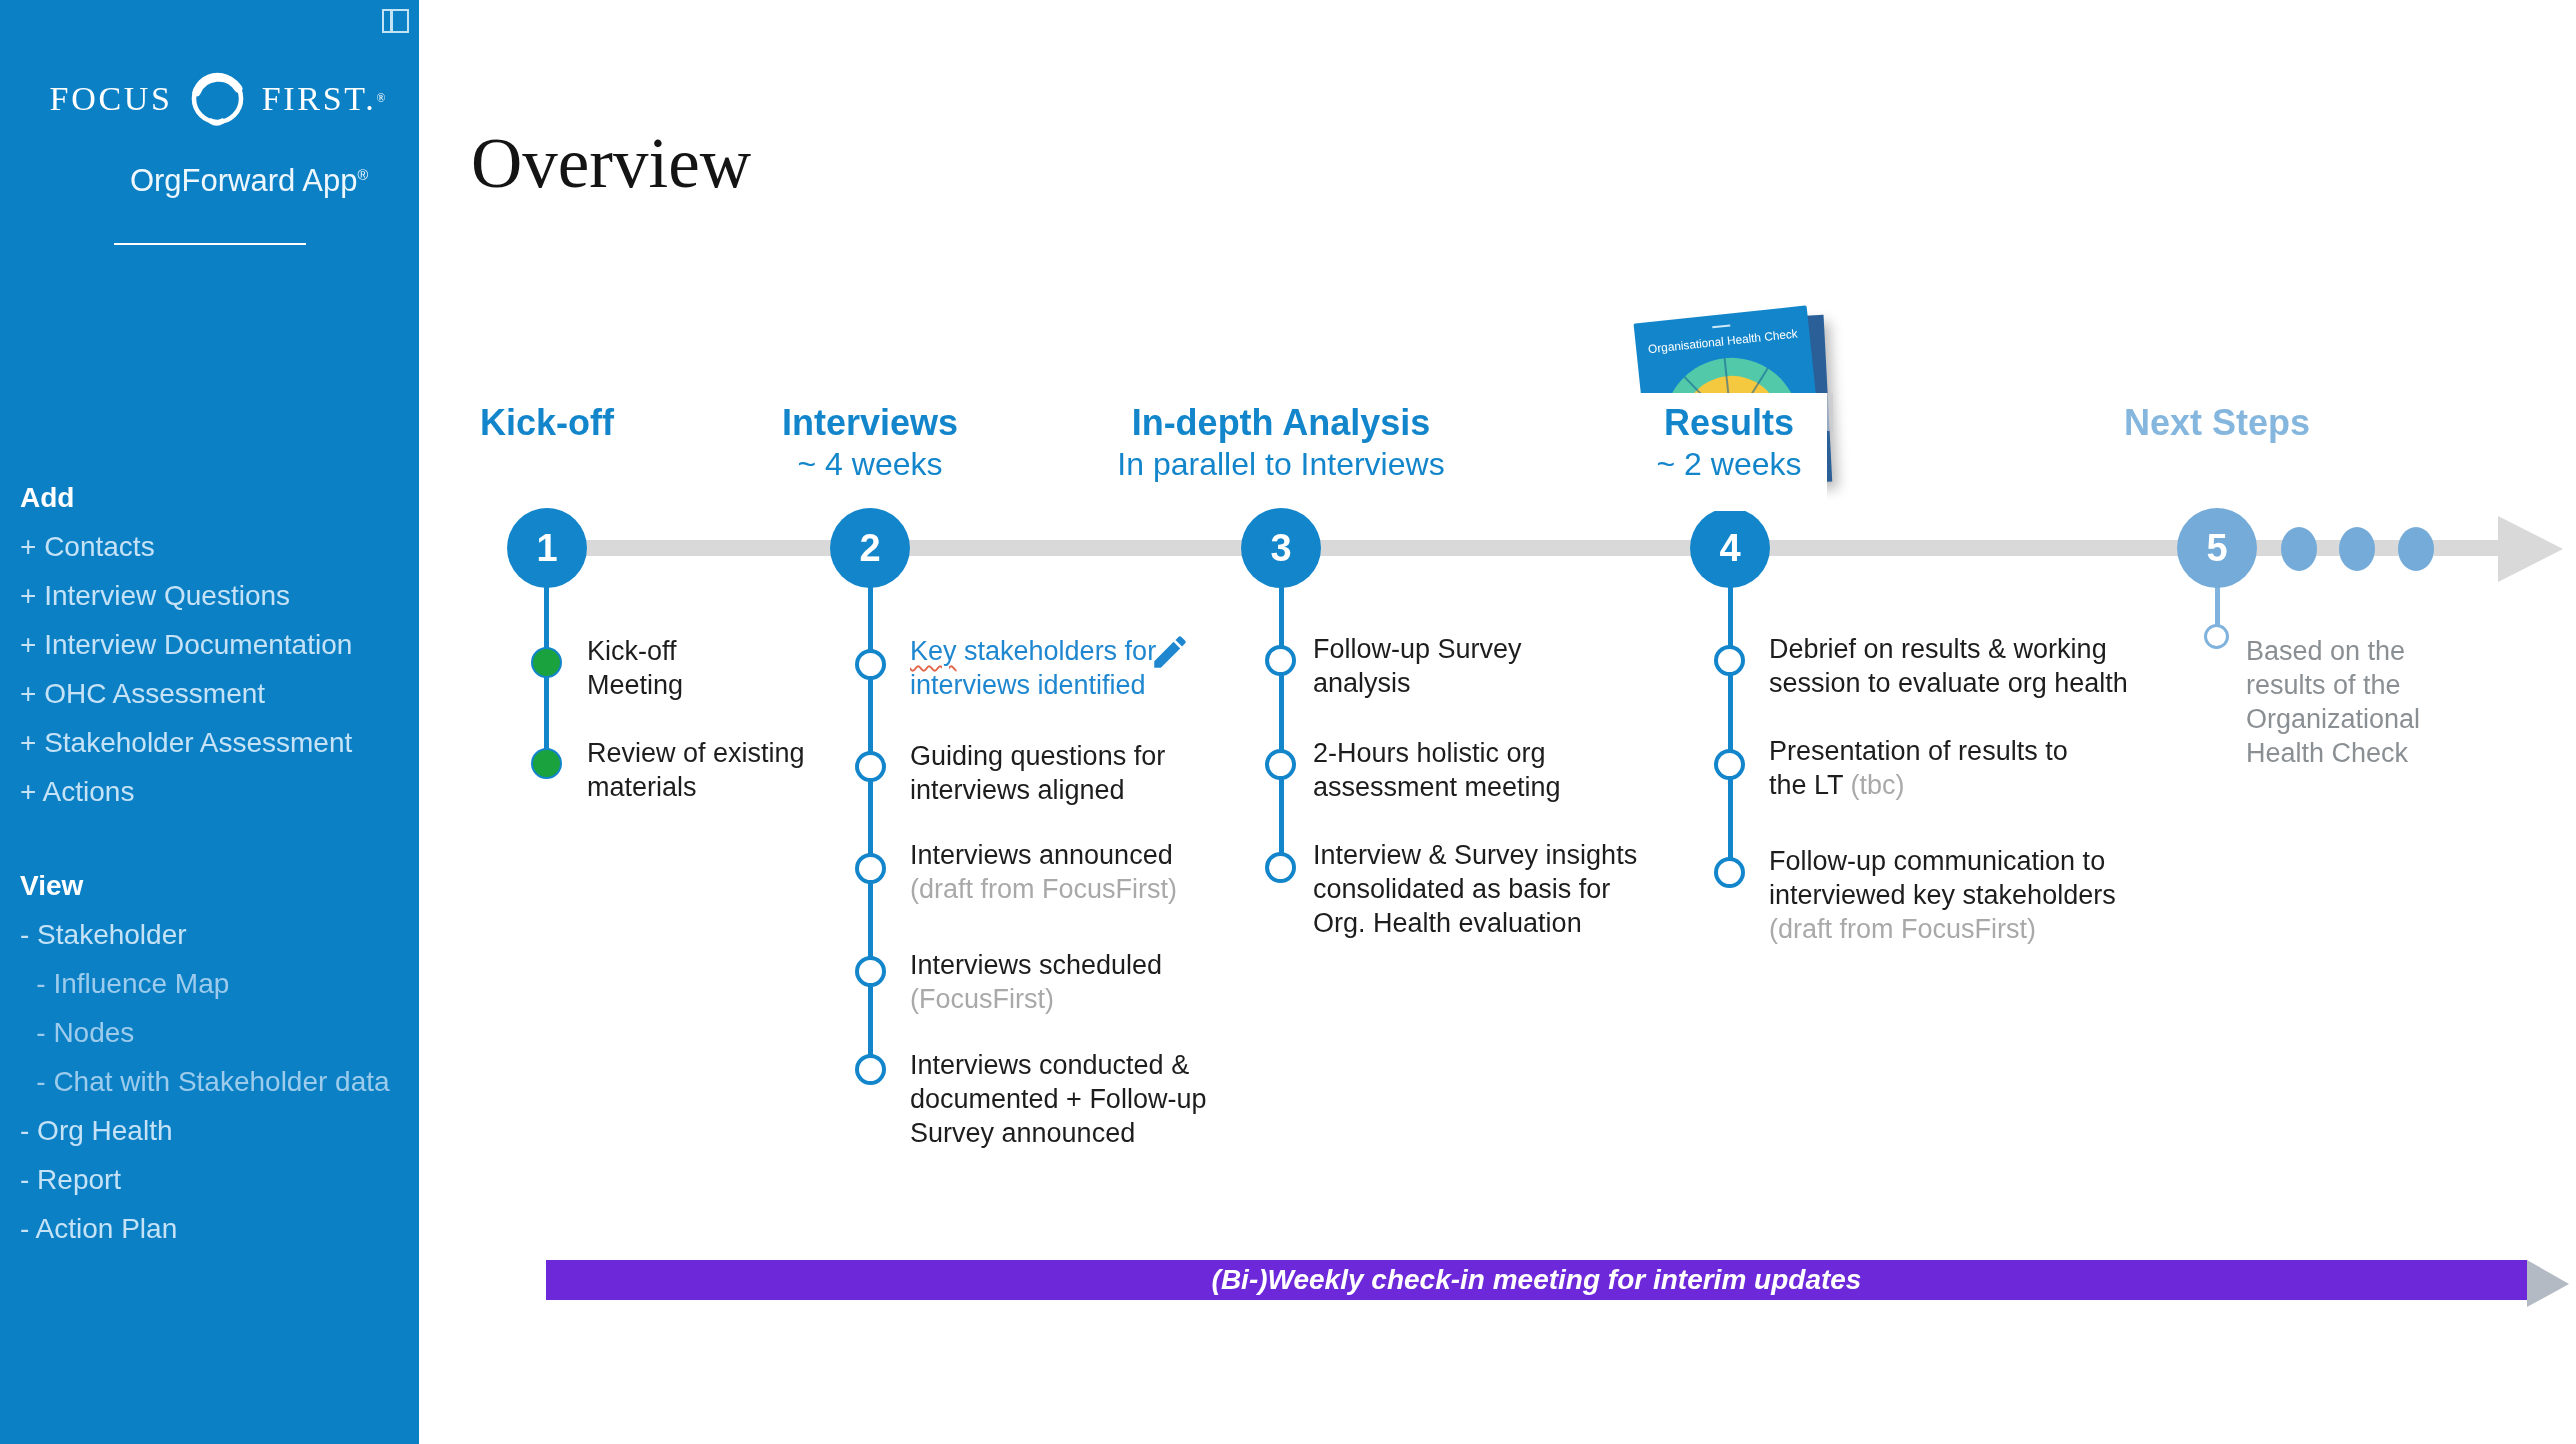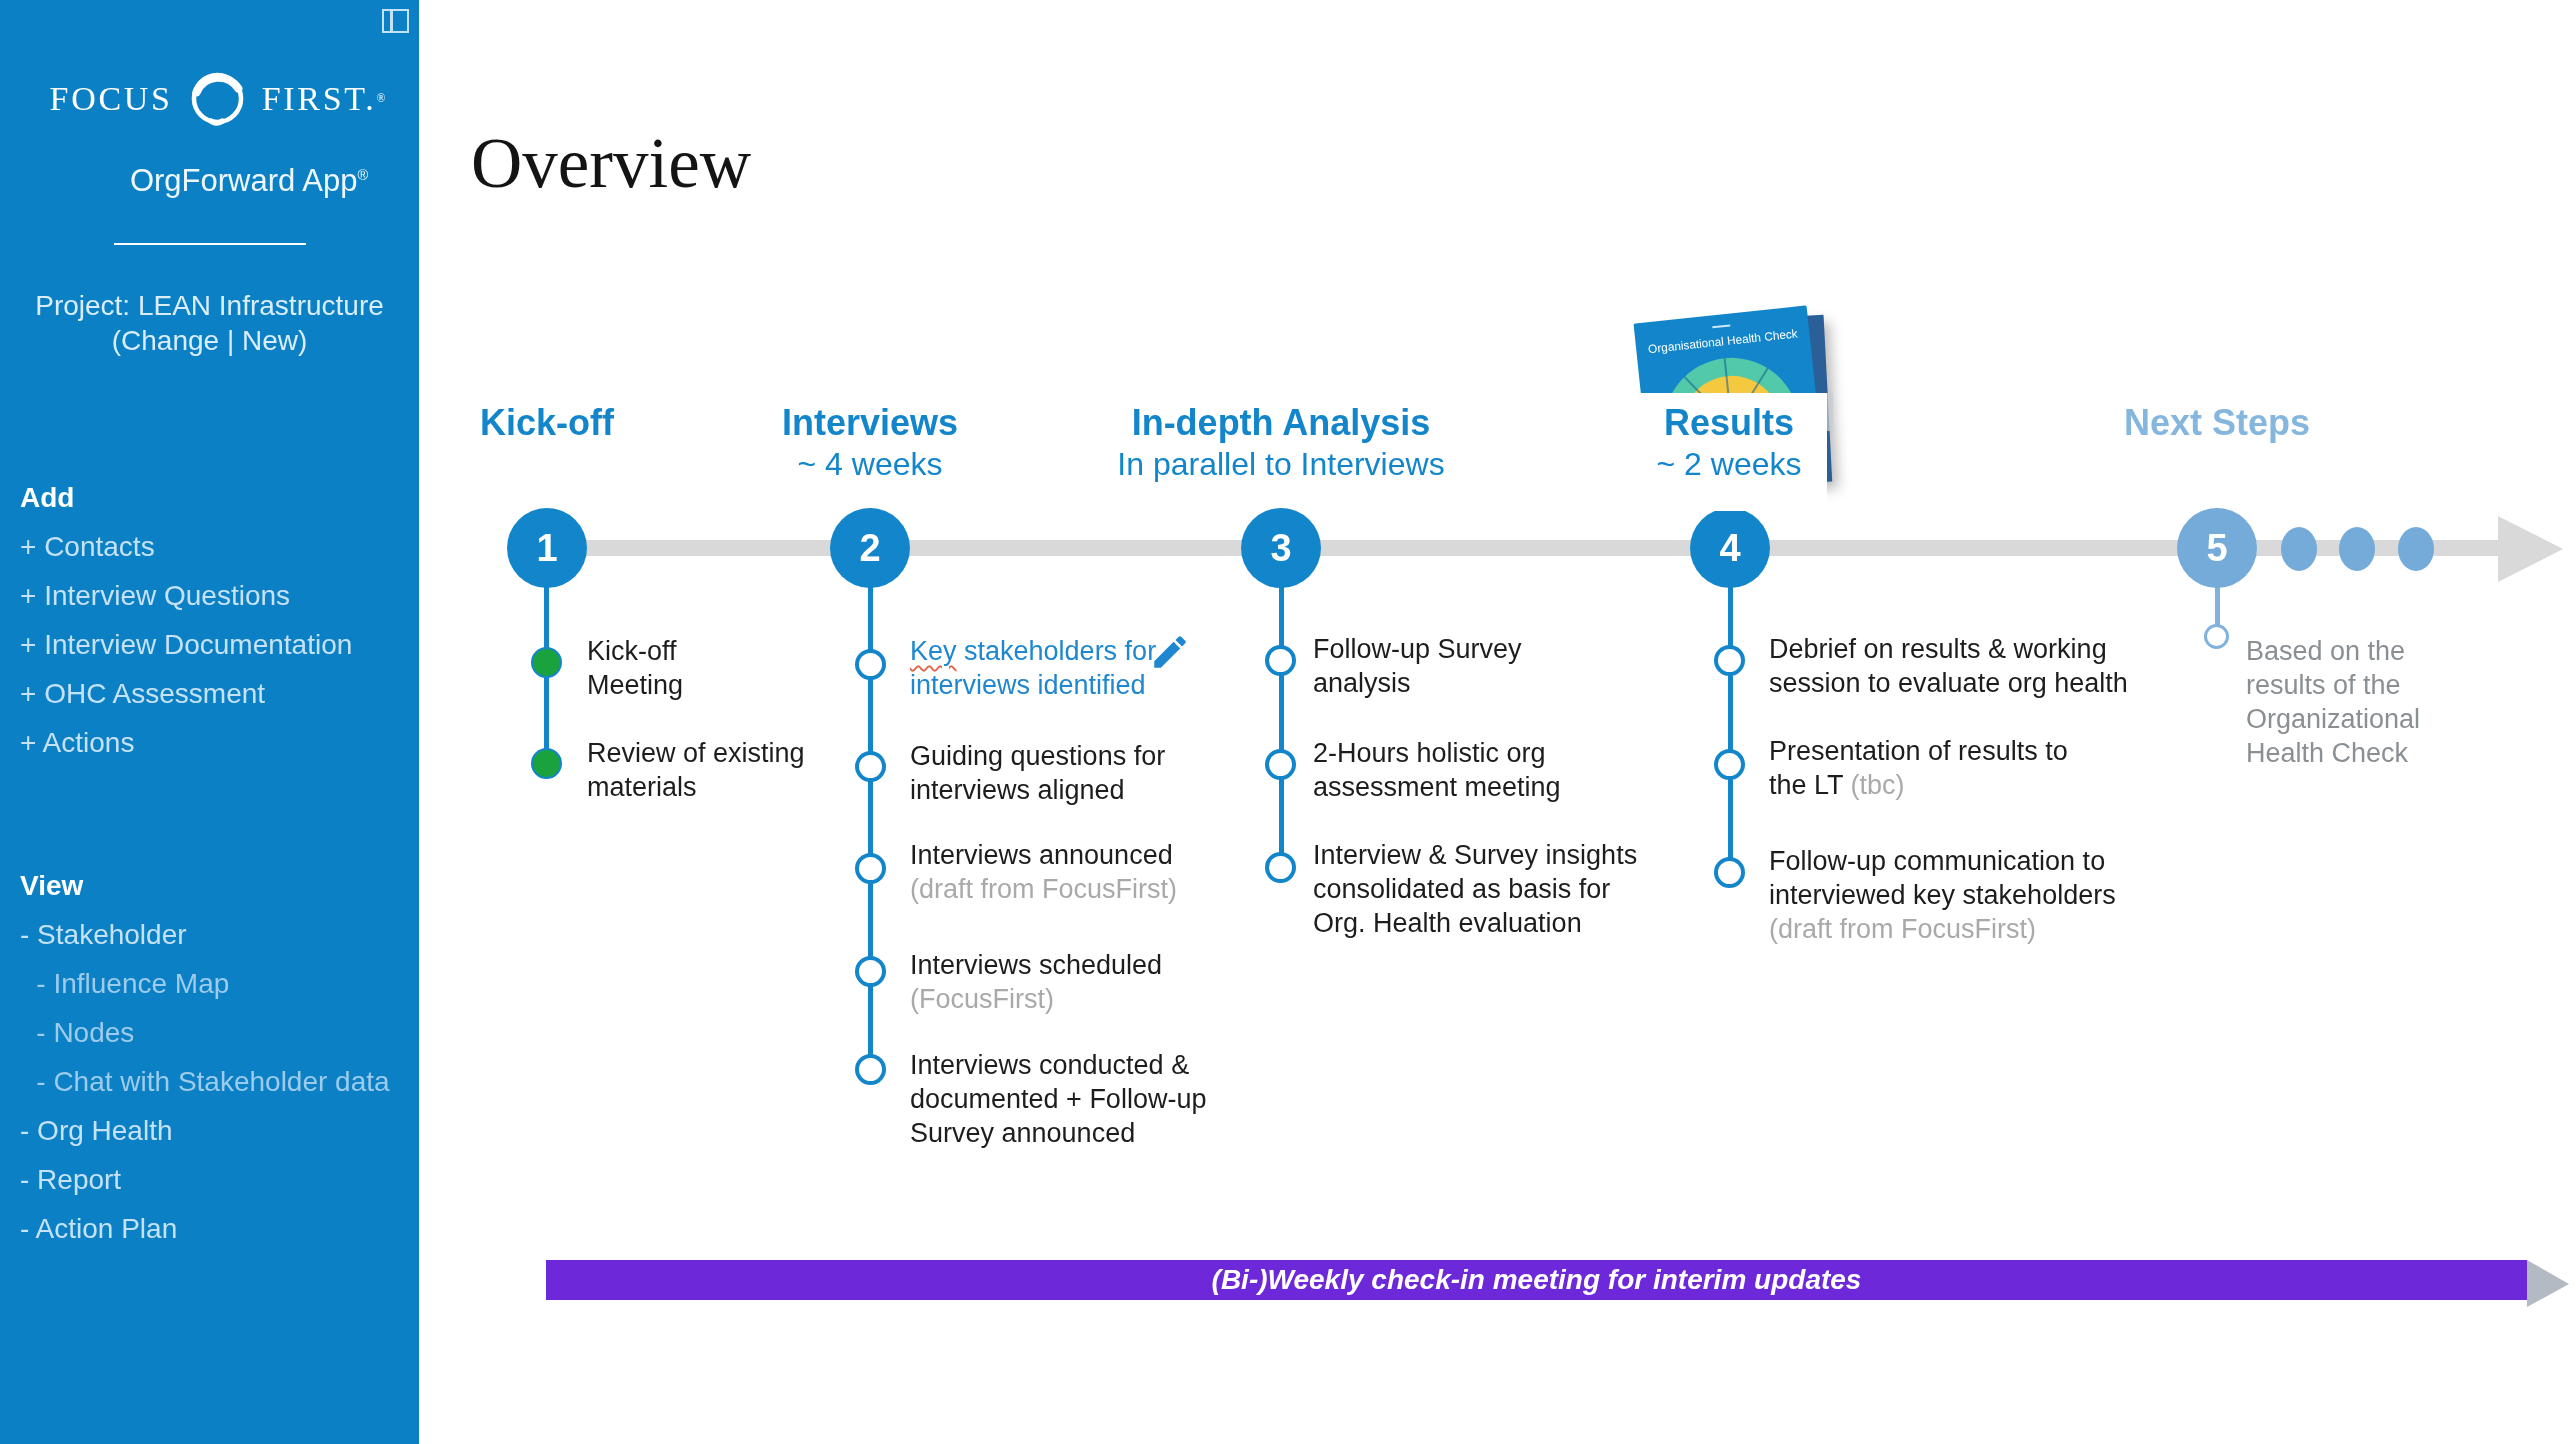--- a/index.html
+++ b/index.html
@@ -81,29 +81,28 @@
       <circle cx="37" cy="37" r="26" fill="none" stroke="#ffffff" stroke-width="5"></circle>
       <path d="M14 30 A26 26 0 0 1 60 26" fill="none" stroke="#ffffff" stroke-width="9" stroke-linecap="round"></path>
       <path d="M30 62 q6 4 12 0" fill="none" stroke="#ffffff" stroke-width="6" stroke-linecap="round"></path>
     </svg>
     <span>FIRST.</span>
     <span class="reg">®</span>
   </div>
 
   <div class="app-name"><span>OrgForward App</span><span class="reg">®</span></div>
   <div class="side-divider"></div>
-  <div class="project">Project: LEAN Infrastructure
-(Change | New)</div>
 
   <div class="nav-section nav-add">
     <div class="nav-heading">Add</div>
     <div class="nav-item">+ Contacts</div>
     <div class="nav-item">+ Interview Questions</div>
     <div class="nav-item">+ Interview Documentation</div>
     <div class="nav-item">+ OHC Assessment</div>
+    <div class="nav-item">+ Stakeholder Assessment</div>
     <div class="nav-item">+ Actions</div>
   </div>
 
   <div class="nav-section nav-view">
     <div class="nav-heading">View</div>
     <div class="nav-item">- Stakeholder</div>
     <div class="nav-item sub">- Influence Map</div>
     <div class="nav-item sub">- Nodes</div>
     <div class="nav-item sub">- Chat with Stakeholder data</div>
     <div class="nav-item">- Org Health</div>

